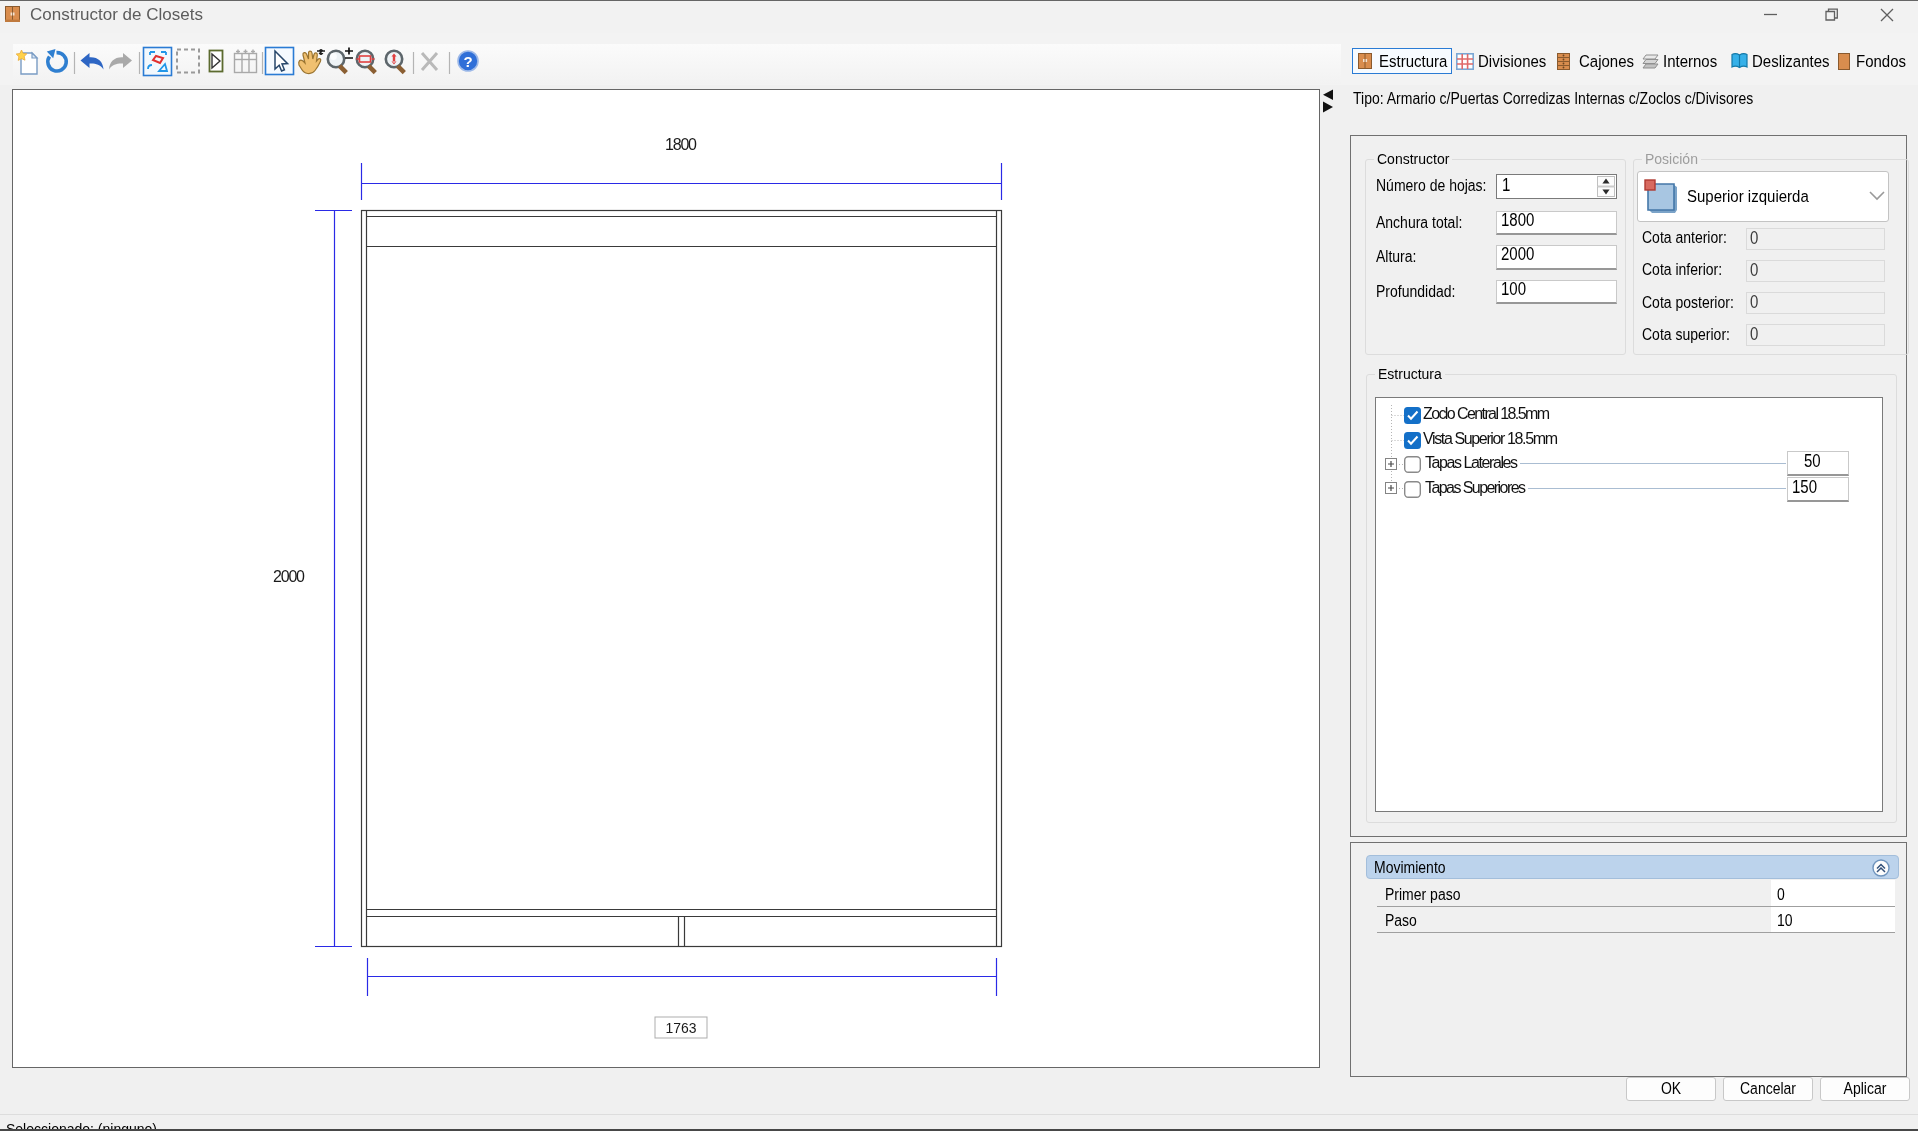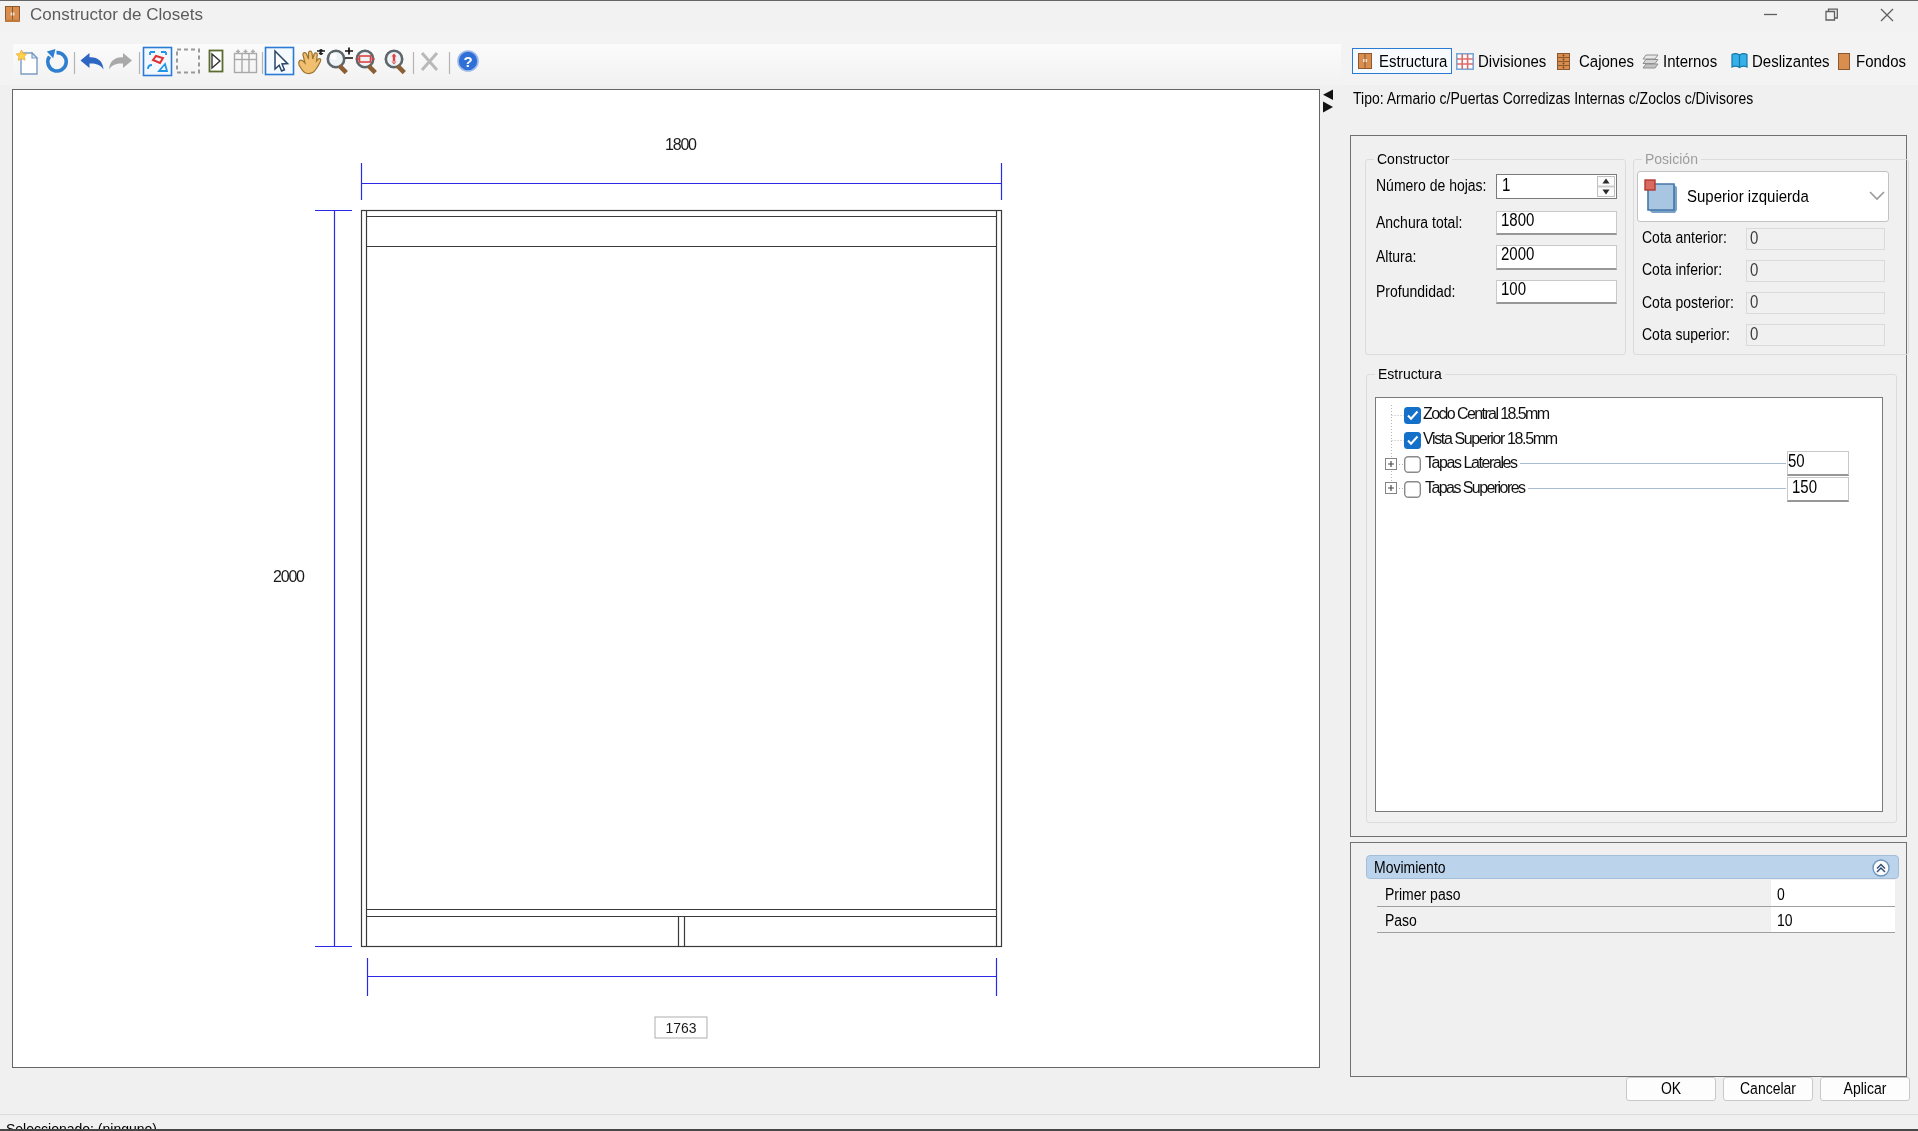--- a/index.html
+++ b/index.html
@@ -291,21 +291,21 @@
     <rect x="29.7" y="59.7" width="15.6" height="15.6" rx="3.5" fill="#fff" stroke="#8a8a8a" stroke-width="1.4"></rect>
     <rect x="29.7" y="84.7" width="15.6" height="15.6" rx="3.5" fill="#fff" stroke="#8a8a8a" stroke-width="1.4"></rect>
   </g>
   <g font-family="Liberation Sans" font-size="16" fill="#111" lengthAdjust="spacingAndGlyphs">
     <text x="48" y="22" textLength="127">Zoclo Central 18.5mm</text>
     <text x="48" y="47" textLength="135">Vista Superior 18.5mm</text>
     <text x="50" y="71" textLength="93">Tapas Laterales</text>
     <text x="50" y="96" textLength="101">Tapas Superiores</text>
   </g>
 </svg>
-<div class="tbox" style="left:1787px;top:451px;width:62px;height:25px;padding-left:0;"><span style="top:0;">50</span></div>
+<div class="tbox" style="left:1787px;top:451px;width:62px;height:25px;padding-left:16px;"><span style="top:0;">50</span></div>
 <div class="tbox" style="left:1787px;top:477px;width:62px;height:25px;padding-left:4px;"><span style="top:0;">150</span></div>
 <div class="abs" id="movbox"></div>
 <div class="abs" style="left:1366px;top:855px;width:533px;height:24px;background:#bcd3ec;border:1px solid #a3bedb;border-radius:4px;box-sizing:border-box;"></div>
 <div class="lbl" style="left:1374px;top:859px;">Movimiento</div>
 <svg class="abs" style="left:1872px;top:859px;" width="18" height="18" viewBox="0 0 18 18">
   <circle cx="9" cy="9" r="8" fill="#fdfdfd" stroke="#6f94bd" stroke-width="1.4"></circle>
   <path d="M5 9.5 L9 5.5 L13 9.5 M5 13 L9 9 L13 13" fill="none" stroke="#33517a" stroke-width="1.5"></path>
 </svg>
 <div class="abs" style="left:1771px;top:880px;width:124px;height:53px;background:#fff;"></div>
 <div class="abs" style="left:1377px;top:906px;width:518px;height:1px;background:#9f9f9f;"></div>

